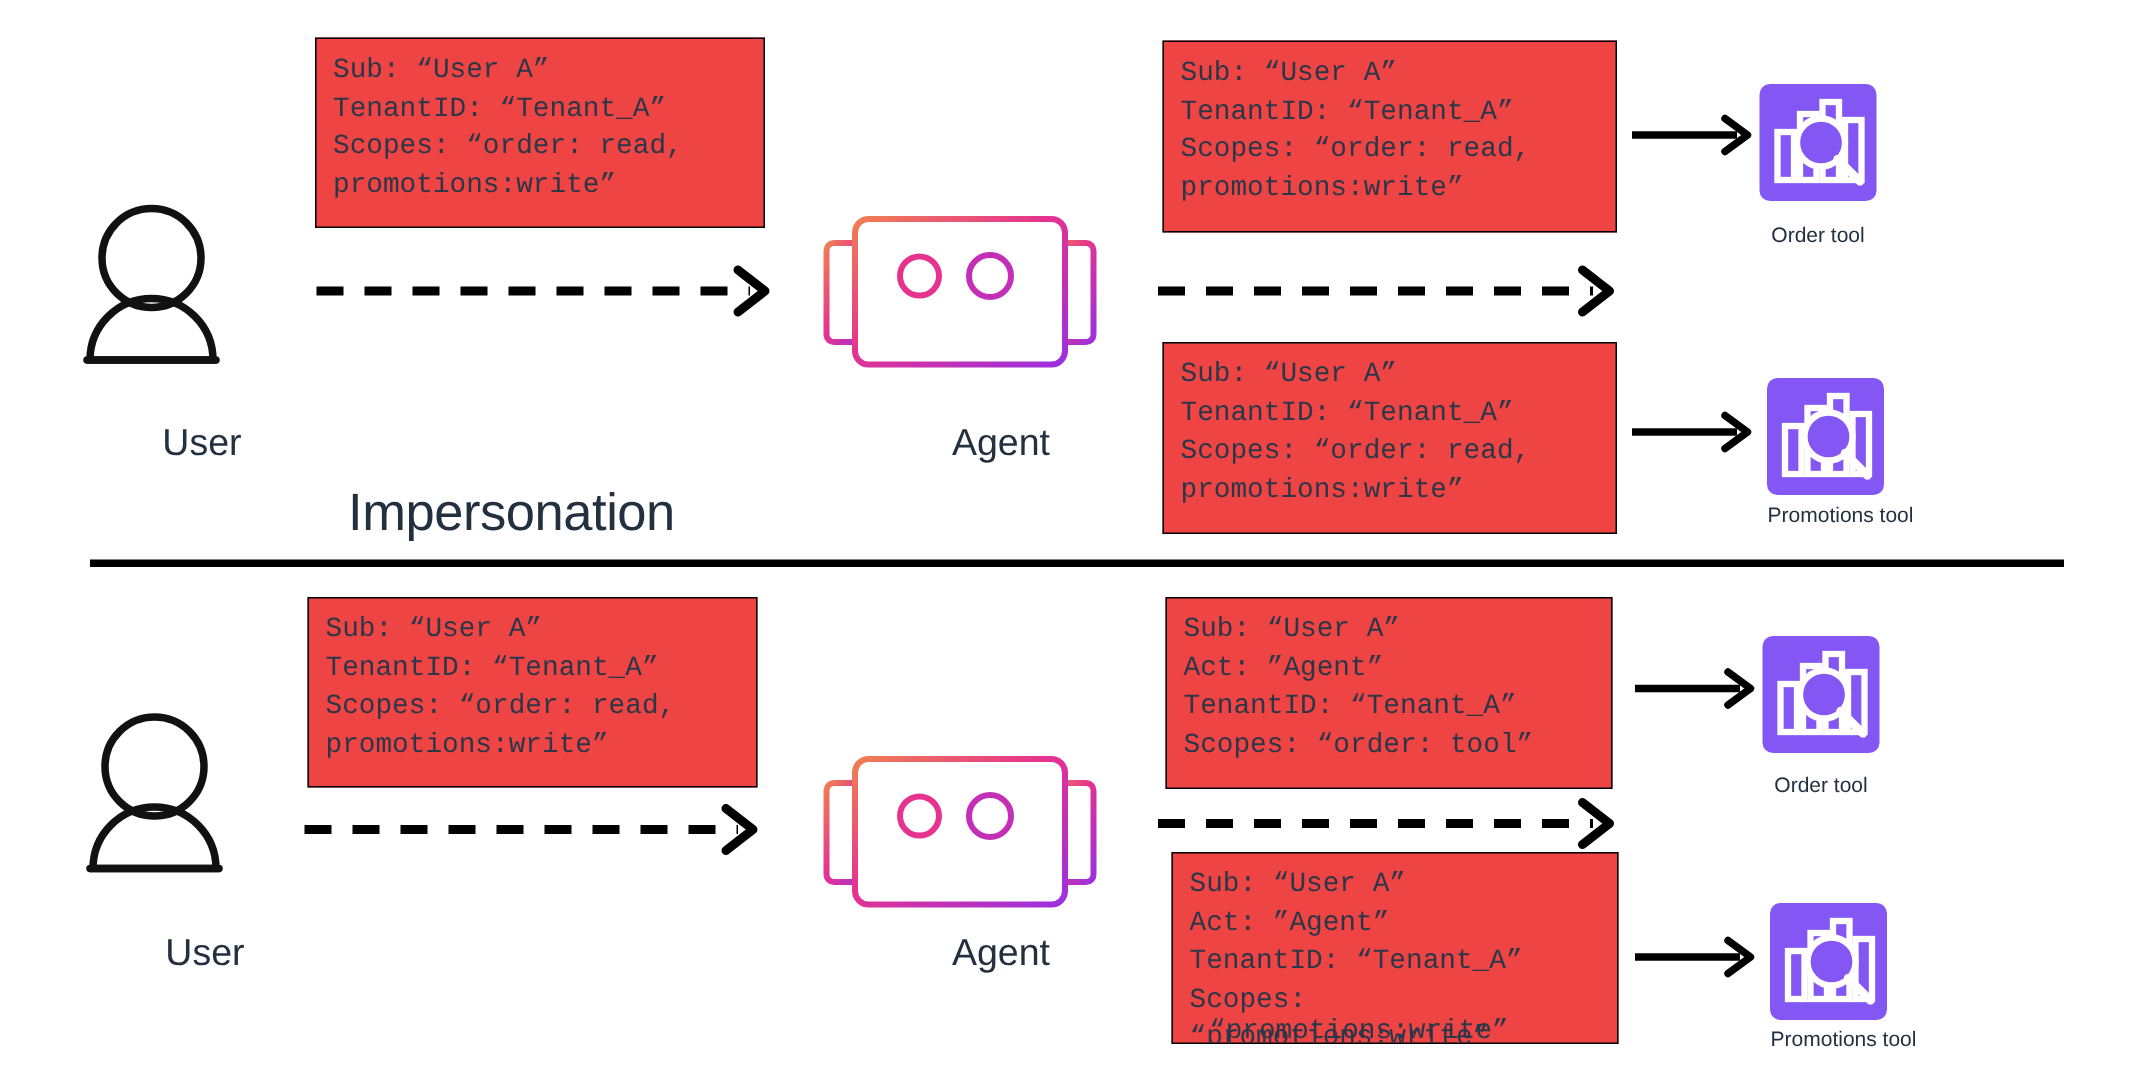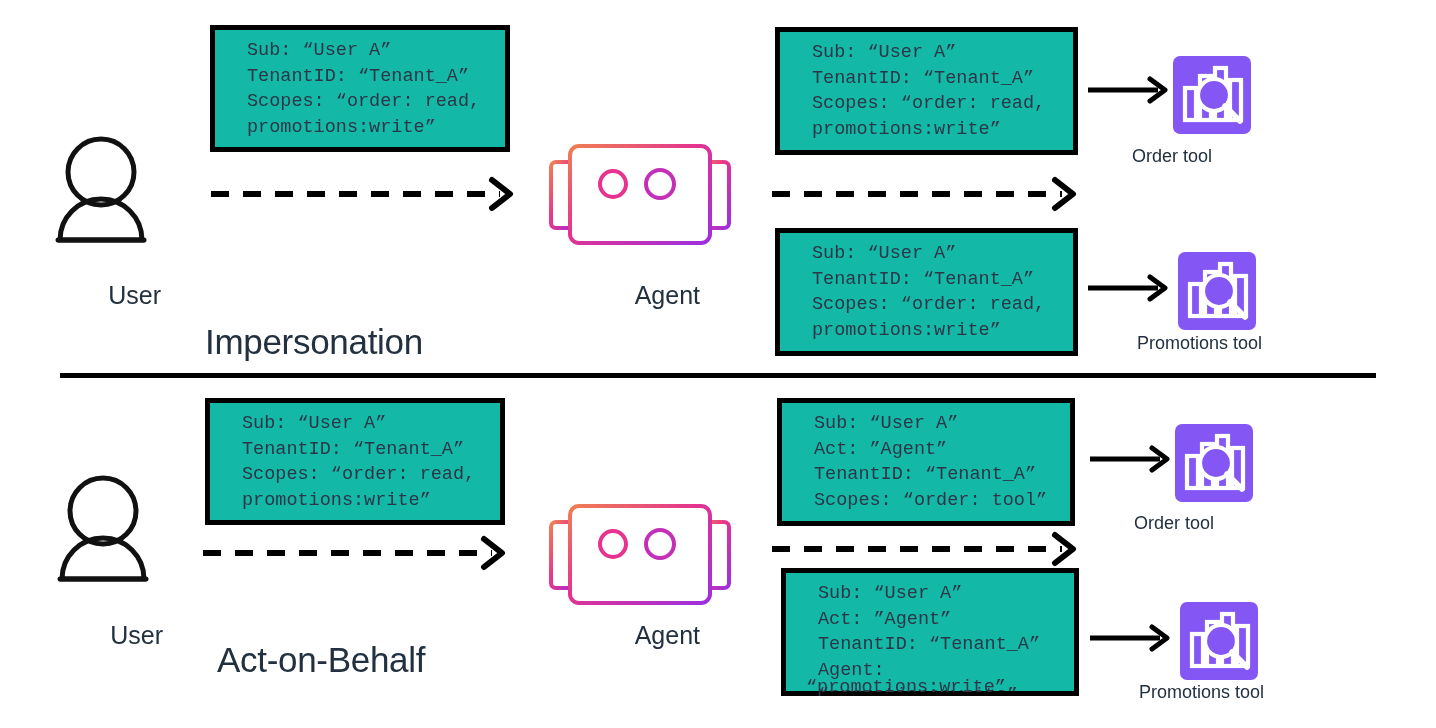--- a/index.html
+++ b/index.html
@@ -10,24 +10,24 @@
     color:#1f2a37;
     overflow:hidden;
     position:relative;
   }
   .stage{position:absolute;left:0;top:0;width:1436px;height:728px;}
 
   
   .claimbox{
     position:absolute;
     box-sizing:border-box;
-    border:5px solid #000000;
-    background:#14b8a6;
+    border:1px solid #000000;
+    background:#ef4444;
     overflow:hidden;
-    padding:8px 12px 6px 32px;
+    padding:8px 12px 6px 11px;
   }
   .claimline{
     font-family:"Liberation Mono","DejaVu Sans Mono",monospace;
     font-size:18.5px;
     line-height:25.5px;
     color:#2b3748;
     white-space:pre;
     letter-spacing:0px;
   }
 
@@ -52,24 +52,25 @@
   .caption{
     position:absolute;
     font-size:25px;
     line-height:30px;
     color:#22303f;
     white-space:nowrap;
     text-align:right;
   }
   .toolcaption{
     position:absolute;
-    font-size:18px;
+    font-size:14px;
     line-height:24px;
     color:#22303f;
     white-space:nowrap;
+    text-align:center;
   }
 
   
   .icon-abs{position:absolute;}
 </style>
 </head>
 <body>
 
 <div class="stage">
 
@@ -225,46 +226,45 @@
     <div class="claimline">TenantID: “Tenant_A”</div>
     <div class="claimline">Scopes: “order: read,</div>
     <div class="claimline">promotions:write”</div>
   </div>
 
   <div class="caption" style="left:41px;top:280px;width:120px;">User</div>
   <div class="caption" style="left:580px;top:280px;width:120px;">Agent</div>
   <div class="toolcaption" style="left:1132px;top:144px;width:160px;">Order tool</div>
   <div class="toolcaption" style="left:1137px;top:331px;width:180px;">Promotions tool</div>
 
-  <div class="section-title" style="left:205px;top:322px;">Impersonation</div>
+  <div class="section-title" style="left:232px;top:322px;">Impersonation</div>
 
   <div class="claimbox" style="left:205px;top:398px;width:300px;height:127px;">
     <div class="claimline">Sub: “User A”</div>
     <div class="claimline">TenantID: “Tenant_A”</div>
     <div class="claimline">Scopes: “order: read,</div>
     <div class="claimline">promotions:write”</div>
   </div>
 
   <div class="claimbox" style="left:777px;top:398px;width:298px;height:128px;">
     <div class="claimline">Sub: “User A”</div>
     <div class="claimline">Act: ”Agent”</div>
     <div class="claimline">TenantID: “Tenant_A”</div>
     <div class="claimline">Scopes: “order: tool”</div>
   </div>
 
   <div class="claimbox" style="left:781px;top:568px;width:298px;height:128px;">
     <div class="claimline">Sub: “User A”</div>
     <div class="claimline">Act: ”Agent”</div>
     <div class="claimline">TenantID: “Tenant_A”</div>
-    <div class="claimline">Agent:</div>
+    <div class="claimline">Scopes:</div>
     <div class="claimline">“promotions:write”</div>
   </div>
 
   <div class="claimline" style="position:absolute;left:806px;top:675px;">“promotions:write”</div>
 
   <div class="caption" style="left:43px;top:620px;width:120px;">User</div>
   <div class="caption" style="left:580px;top:620px;width:120px;">Agent</div>
   <div class="toolcaption" style="left:1134px;top:511px;width:160px;">Order tool</div>
   <div class="toolcaption" style="left:1139px;top:680px;width:180px;">Promotions tool</div>
 
-  <div class="section-title" style="left:217px;top:640px;">Act-on-Behalf</div>
 
 </div>
 
 </body></html>

